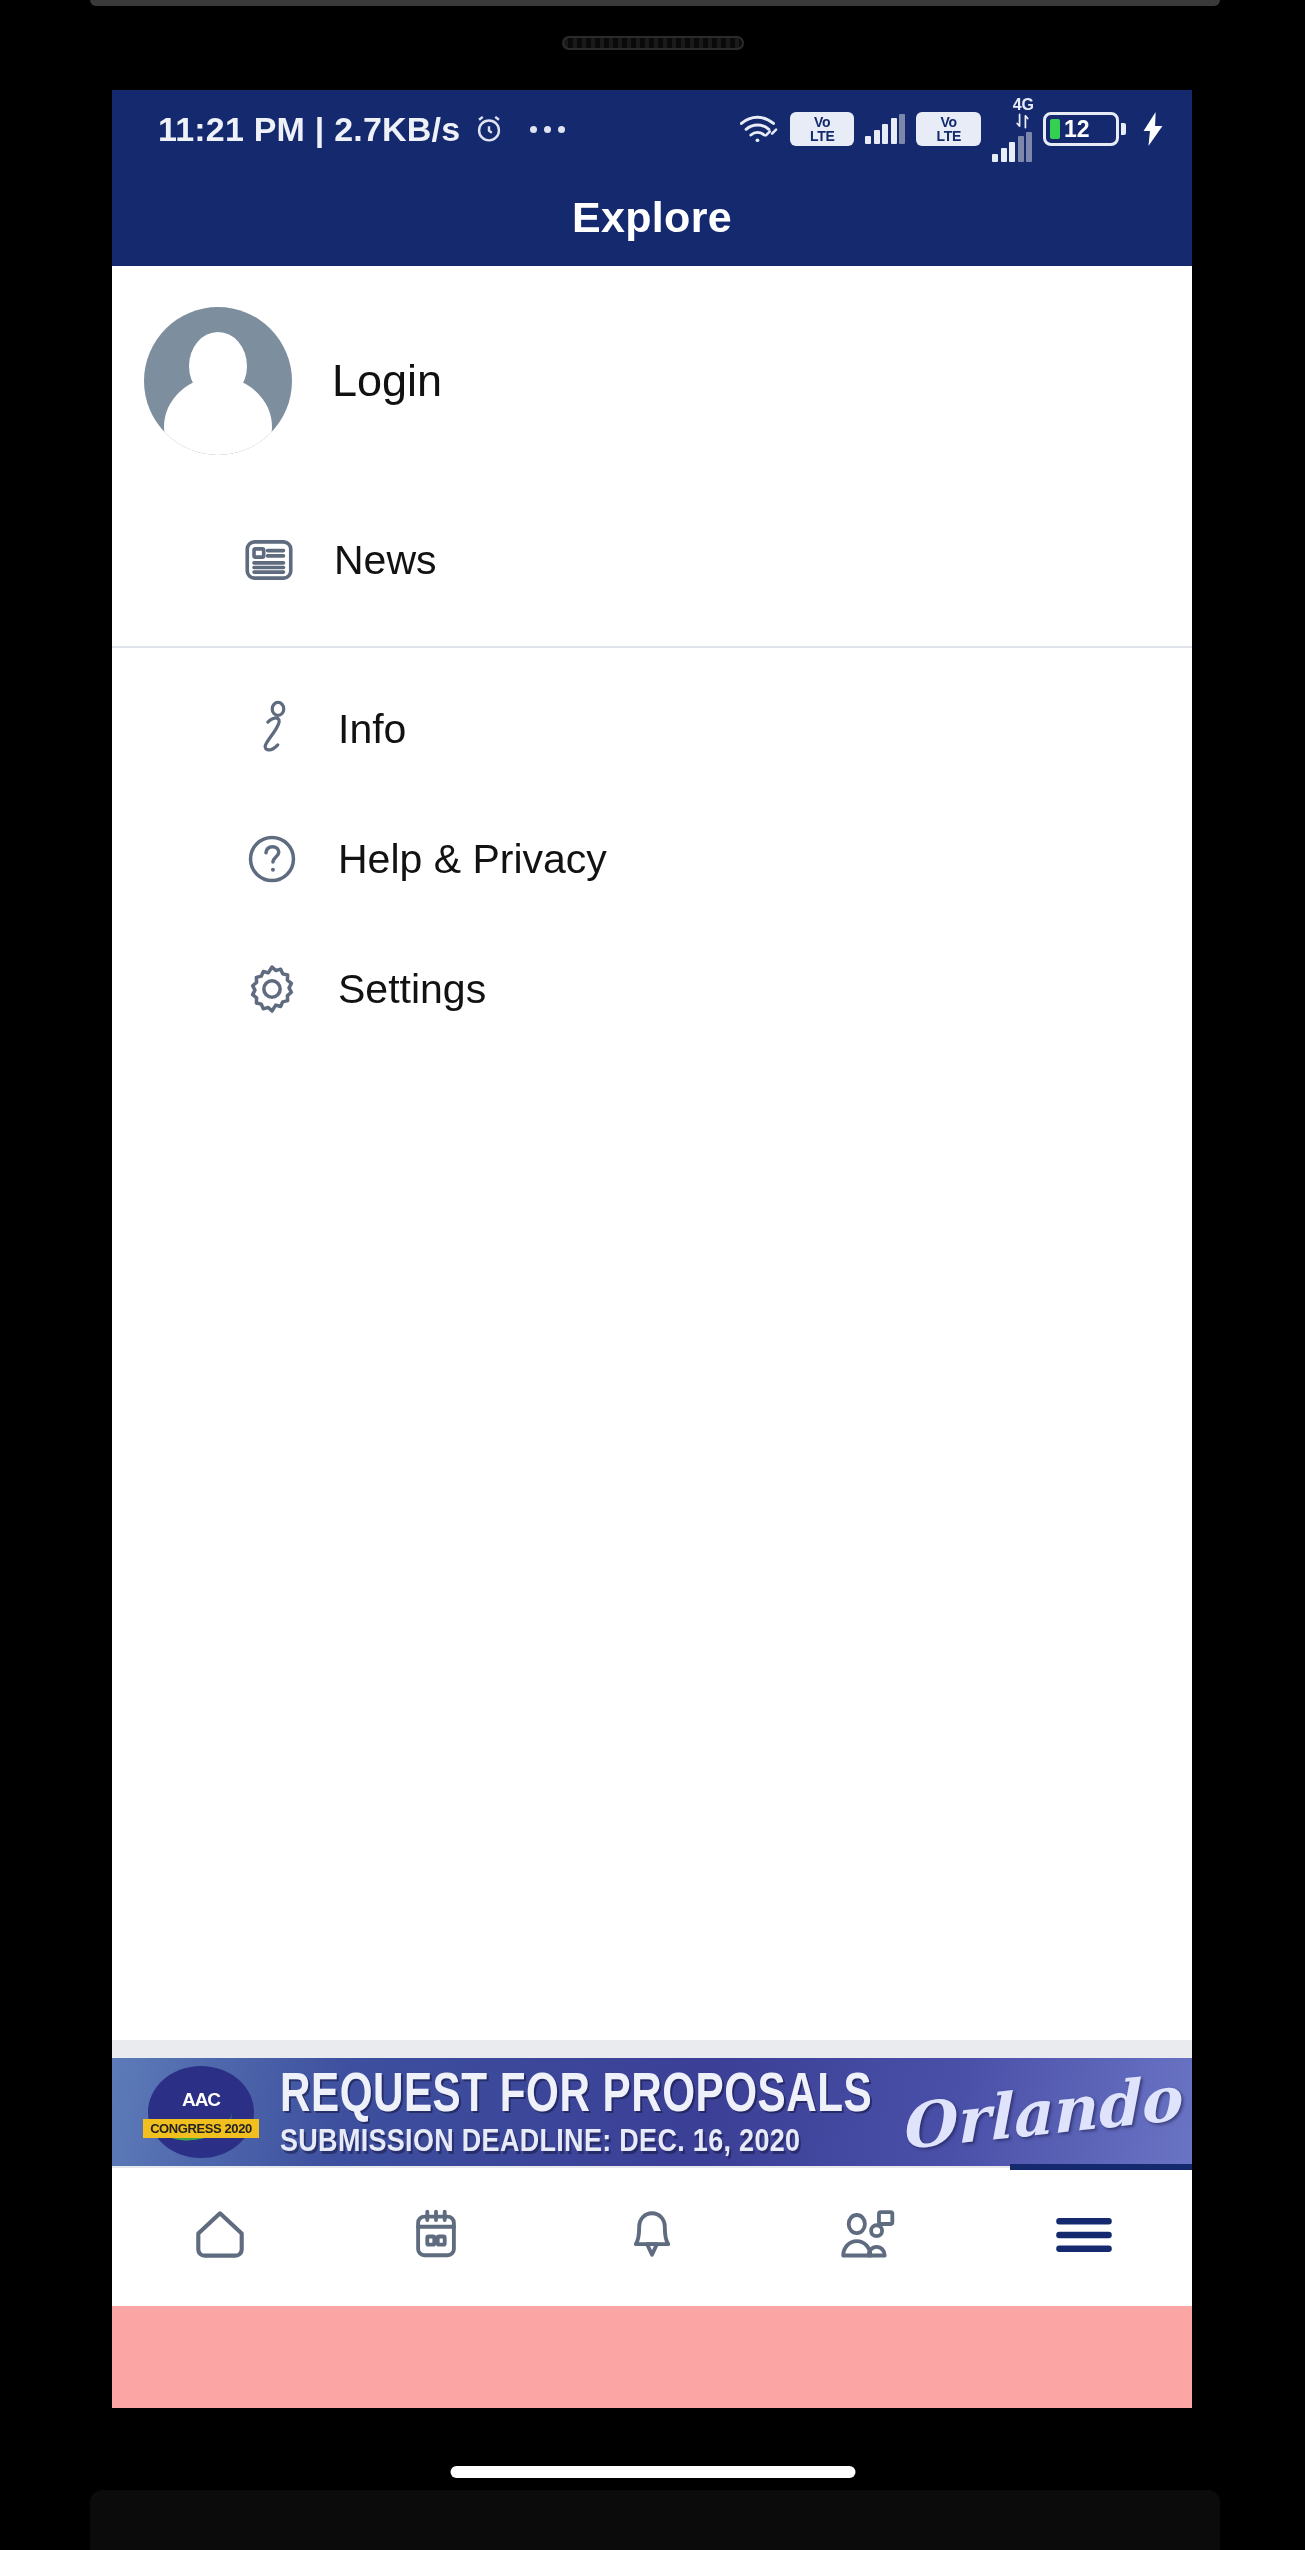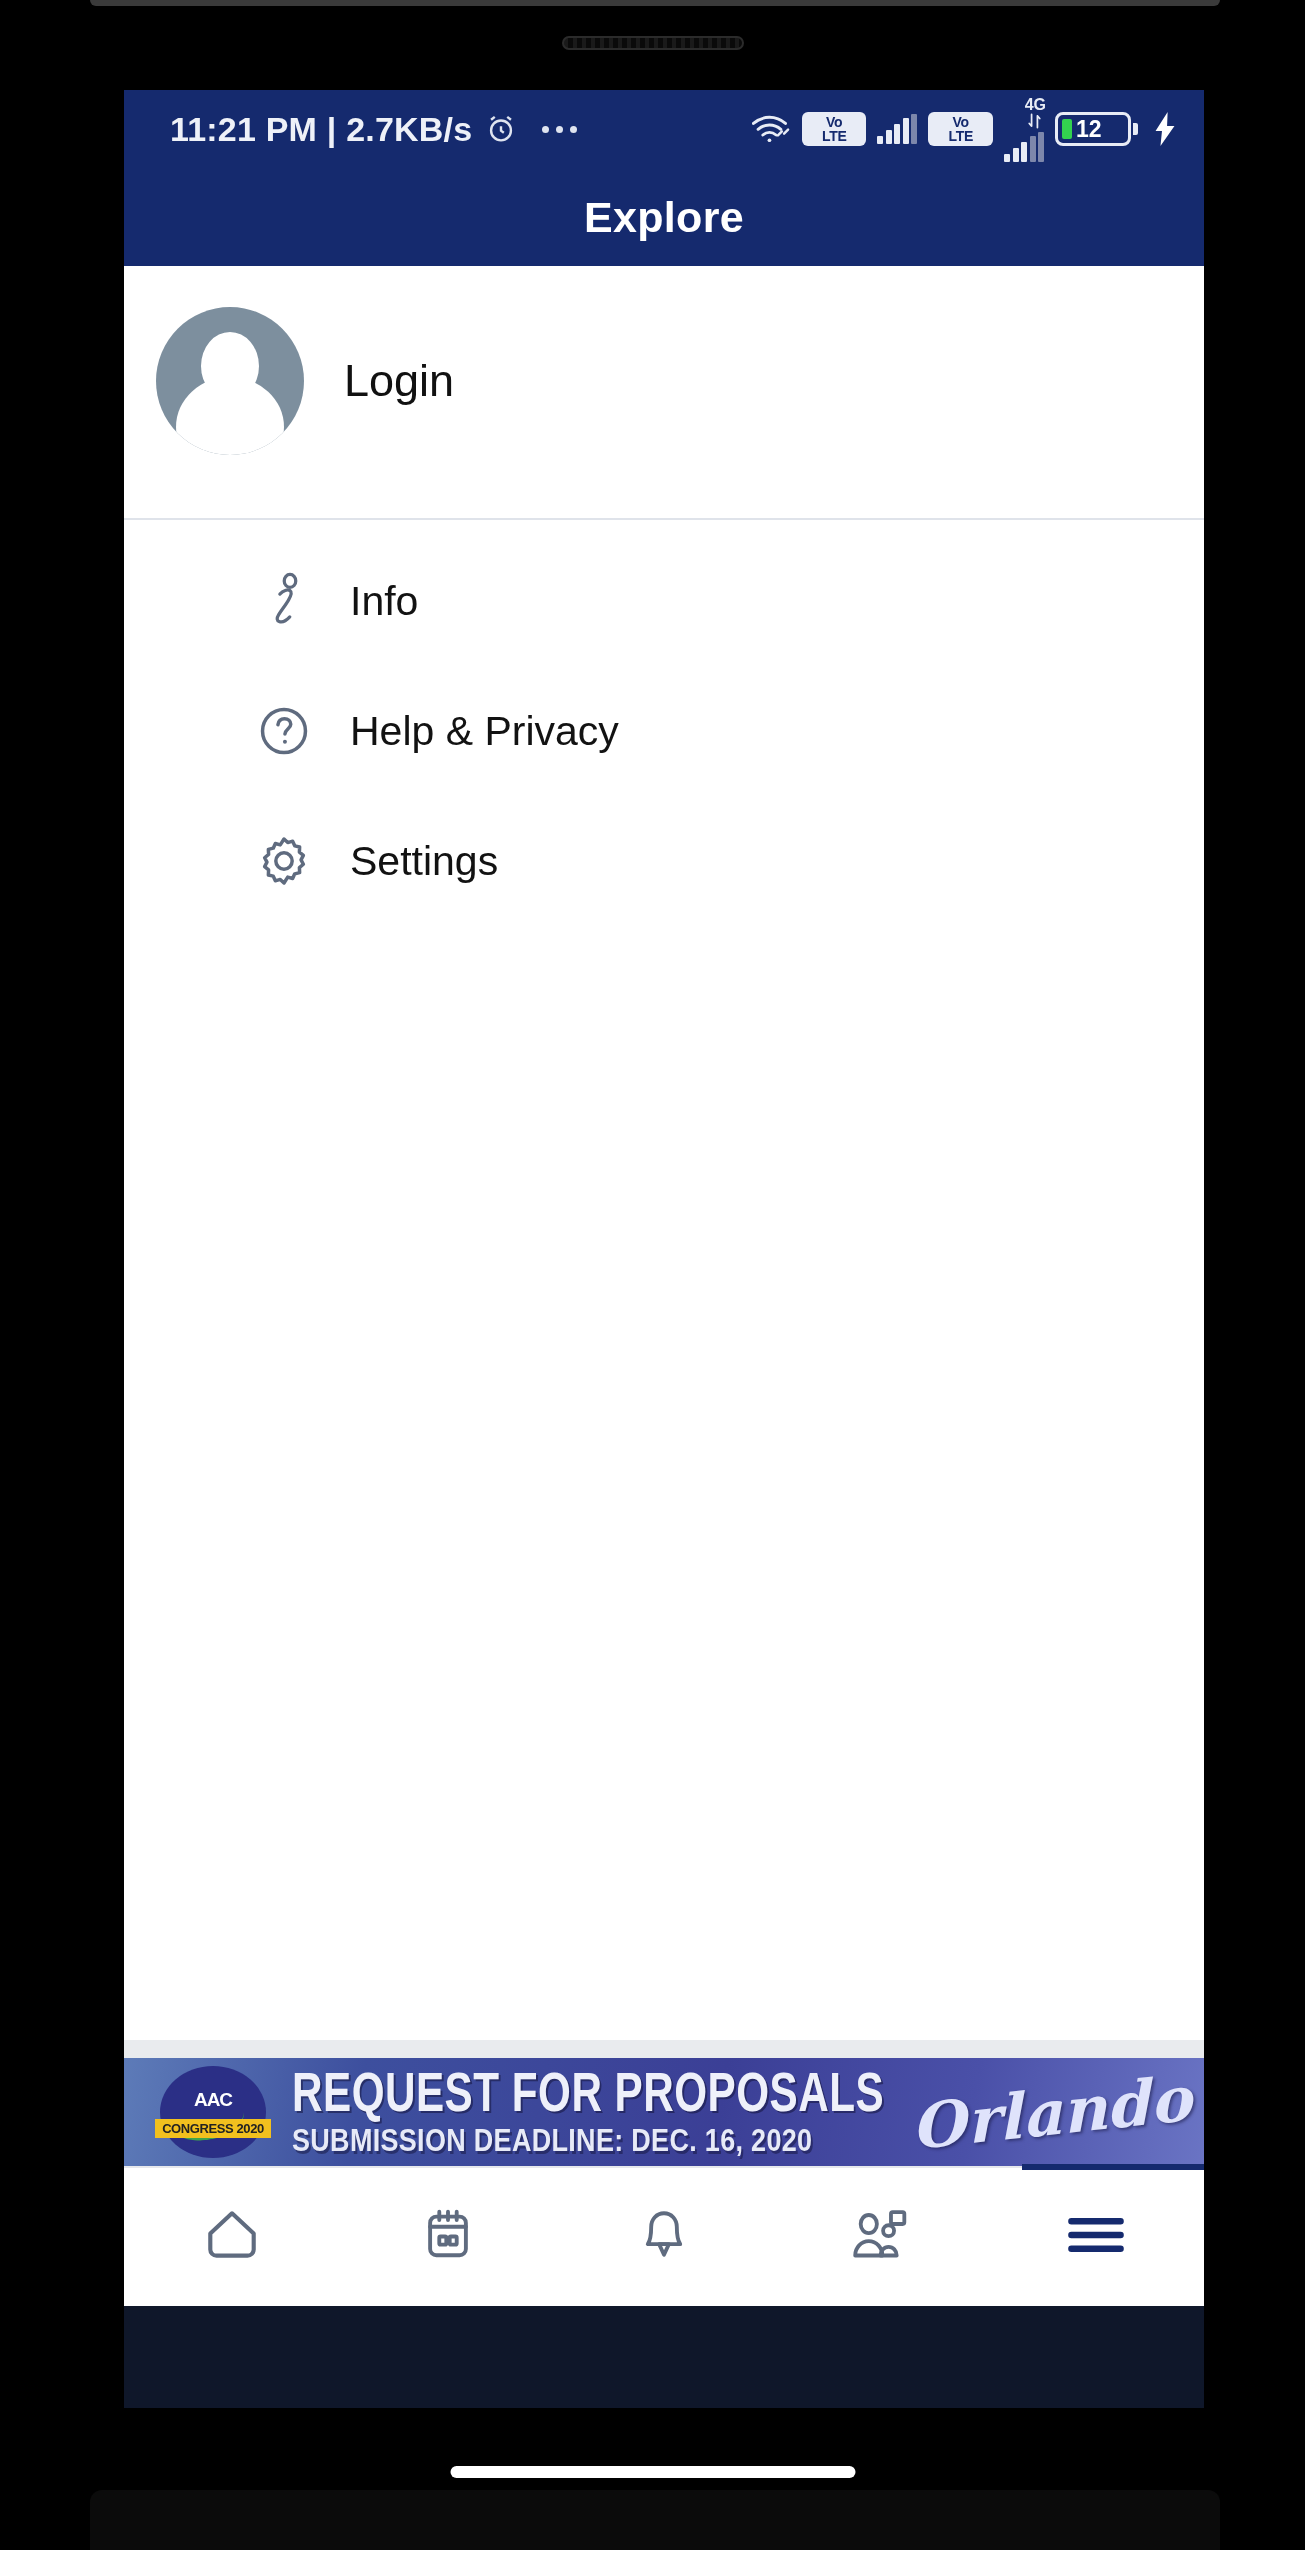--- a/index.html
+++ b/index.html
@@ -35,23 +35,23 @@
     background: #0b0b0b; border-radius: 12px 12px 0 0;
   }
   .gesture-bar {
     position: absolute; bottom: 72px; left: 50%; transform: translateX(-50%);
     width: 405px; height: 12px; background: #fff; border-radius: 6px;
   }
 
   
   .screen {
     position: absolute;
-    top: 90px; left: 124px;
+    top: 90px; left: 112px;
     width: 1080px; height: 2318px;
-    background: #0f172a;
+    background: #fca5a5;
     overflow: hidden;
   }
 
   
   .status-bar {
     height: 78px; background: #152a6e;
     display: flex; align-items: center; justify-content: space-between;
     padding: 0 26px 0 46px;
   }
   .status-left { display: flex; align-items: center; gap: 12px; }
@@ -285,20 +285,30 @@
 
       <div class="account-row">
         <div class="avatar">
           <span class="head"></span>
             <span class="body"></span>
         </div>
         <span class="account-label">Login</span>
       </div>
 
       <div class="menu-group-1">
+        <div class="menu-item">
+          <span class="mi-icon">
+            <svg width="58" height="58" viewBox="0 0 24 24" fill="none" stroke="#5f6b7f" stroke-width="1.5">
+              <rect x="3" y="4.5" width="18" height="15" rx="3"></rect>
+              <rect x="5.8" y="7.4" width="4" height="3.4" rx=".6"></rect>
+              <path d="M11.4 8.1h6.6M11.4 10.3h6.6M5.8 13.2h12.2M5.8 15.1h12.2M5.8 17h12.2" stroke-linecap="round"></path>
+            </svg>
+          </span>
+          <span class="mi-label">News</span>
+        </div>
 
       </div>
 
       <div class="menu-divider"></div>
 
       <div class="menu-group-2">
         <div class="menu-item">
           <span class="mi-icon">
             <svg width="56" height="60" viewBox="0 0 20 26" fill="none" stroke="#5f6b7f" stroke-width="1.4" stroke-linecap="round">
               <ellipse cx="12.6" cy="4.3" rx="2.5" ry="2.8"></ellipse>

